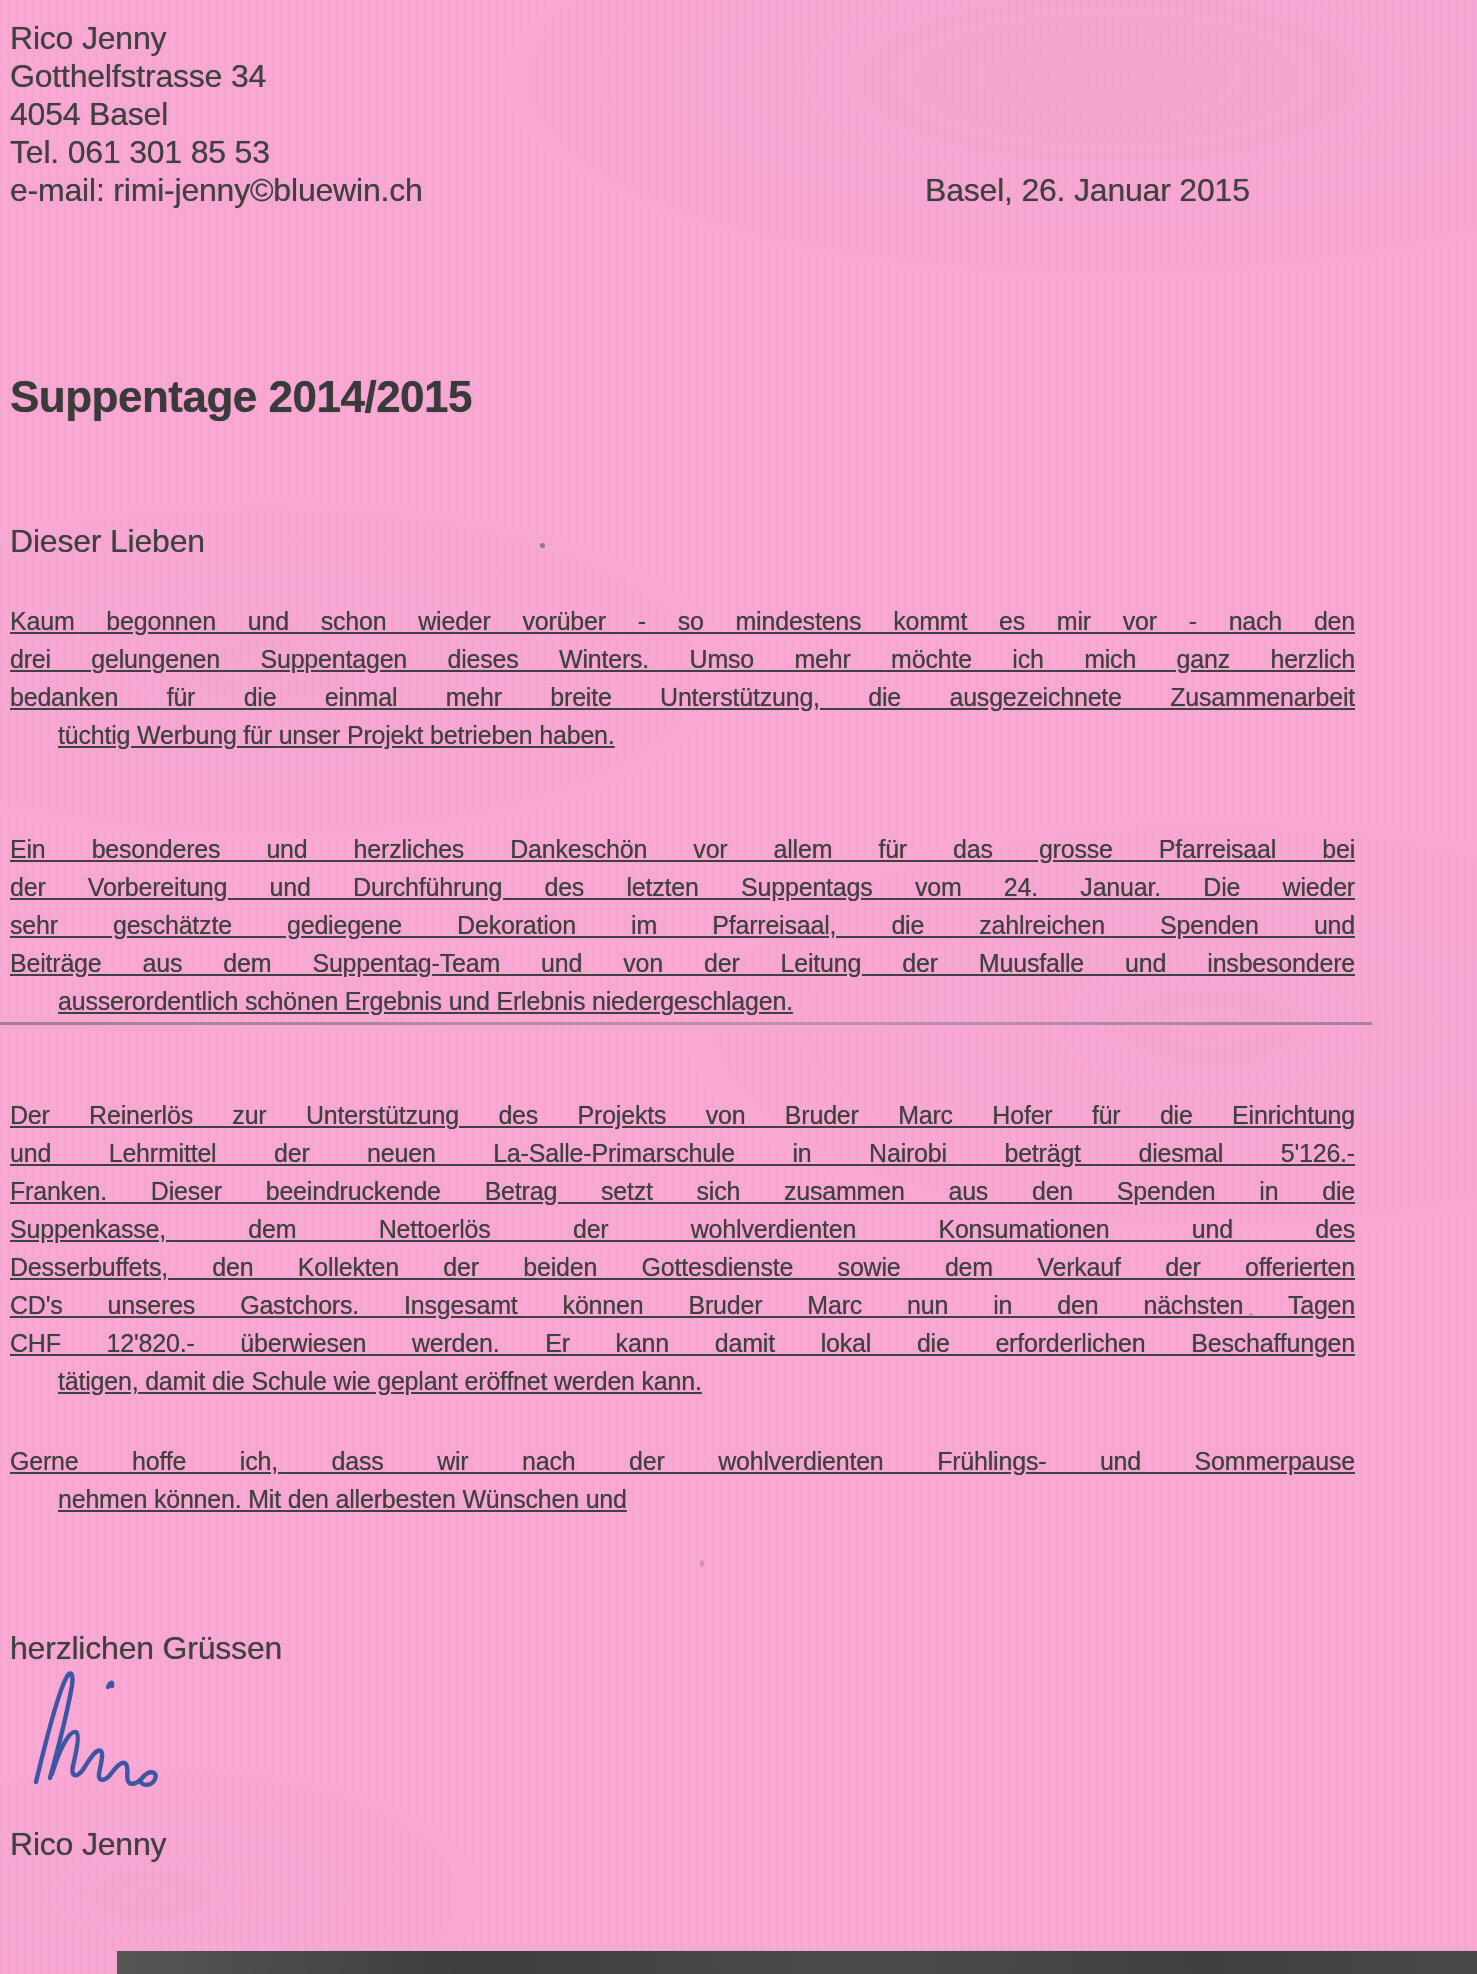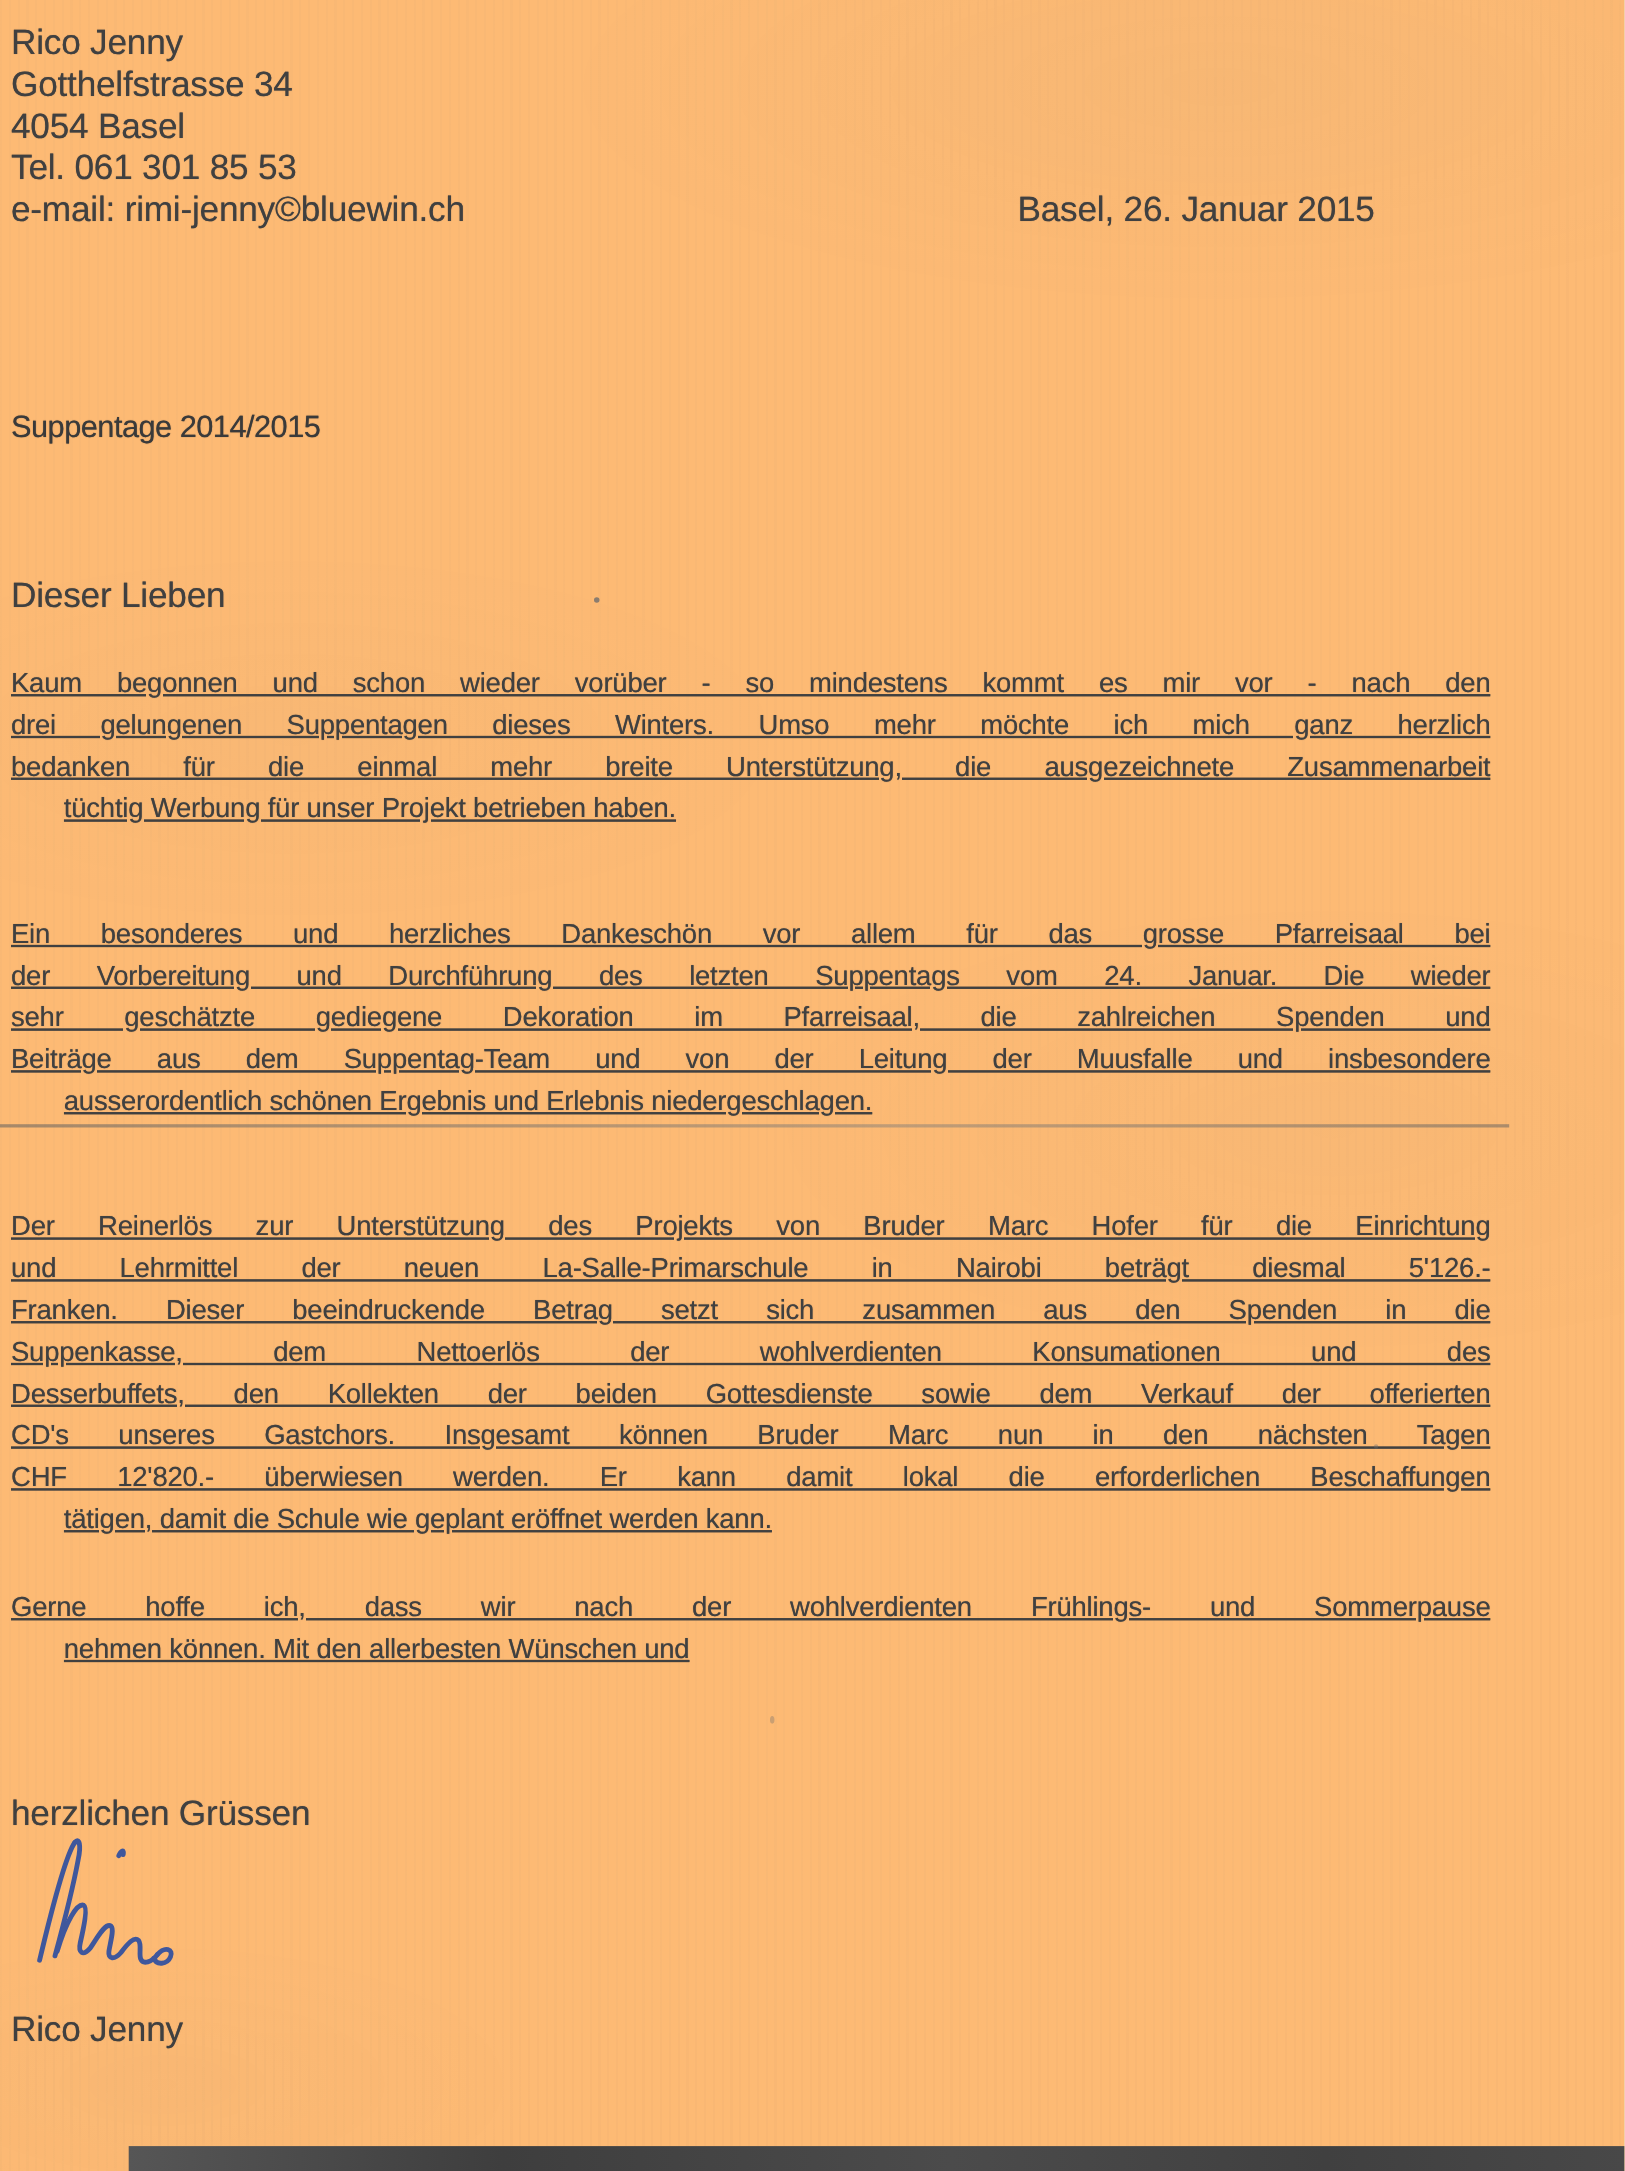--- a/index.html
+++ b/index.html
@@ -1,20 +1,20 @@
 <!DOCTYPE html>
 <html><head>
 <meta charset="utf-8">
 <style>
   html,body{margin:0;padding:0;background:#e8e8e8;}
   .page{
     position:relative;
     width:1477px;height:1974px;
     margin:0 auto;
-    background:#fdba74;
+    background:#f9a8d4;
     overflow:hidden;
     font-family:"Liberation Sans","DejaVu Sans",sans-serif;
     color:#404040;
   }
   
   .scan-noise{
     position:absolute;inset:0;pointer-events:none;
     background:
       radial-gradient(900px 300px at 75% 4%, rgba(110,110,110,.07), transparent 70%),
       radial-gradient(700px 260px at 18% 34%, rgba(110,110,110,.05), transparent 70%),
@@ -27,21 +27,21 @@
     position:absolute;
     font-size:32px;
     line-height:38px;
     letter-spacing:-0.2px;
     white-space:nowrap;
     text-shadow:0 0 0.7px rgba(64,64,64,.75);
   }
   .subject{
     position:absolute;
     left:10px;top:372px;
-    font-size:28px;font-weight:normal;
+    font-size:44px;font-weight:bold;
     letter-spacing:-0.5px;
     color:#3a3a3a;
     text-shadow:0 0 0.8px rgba(50,50,50,.8);
   }
   .para{
     position:absolute;
     left:10px;width:1345px;
   }
   .line{
     height:38px;line-height:38px;

